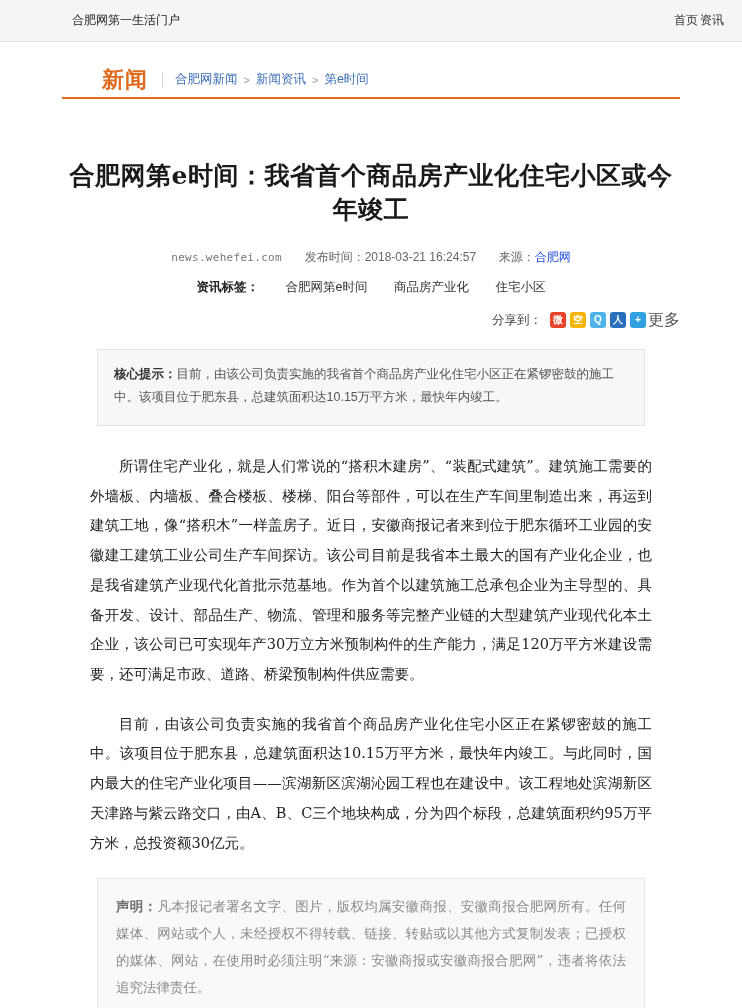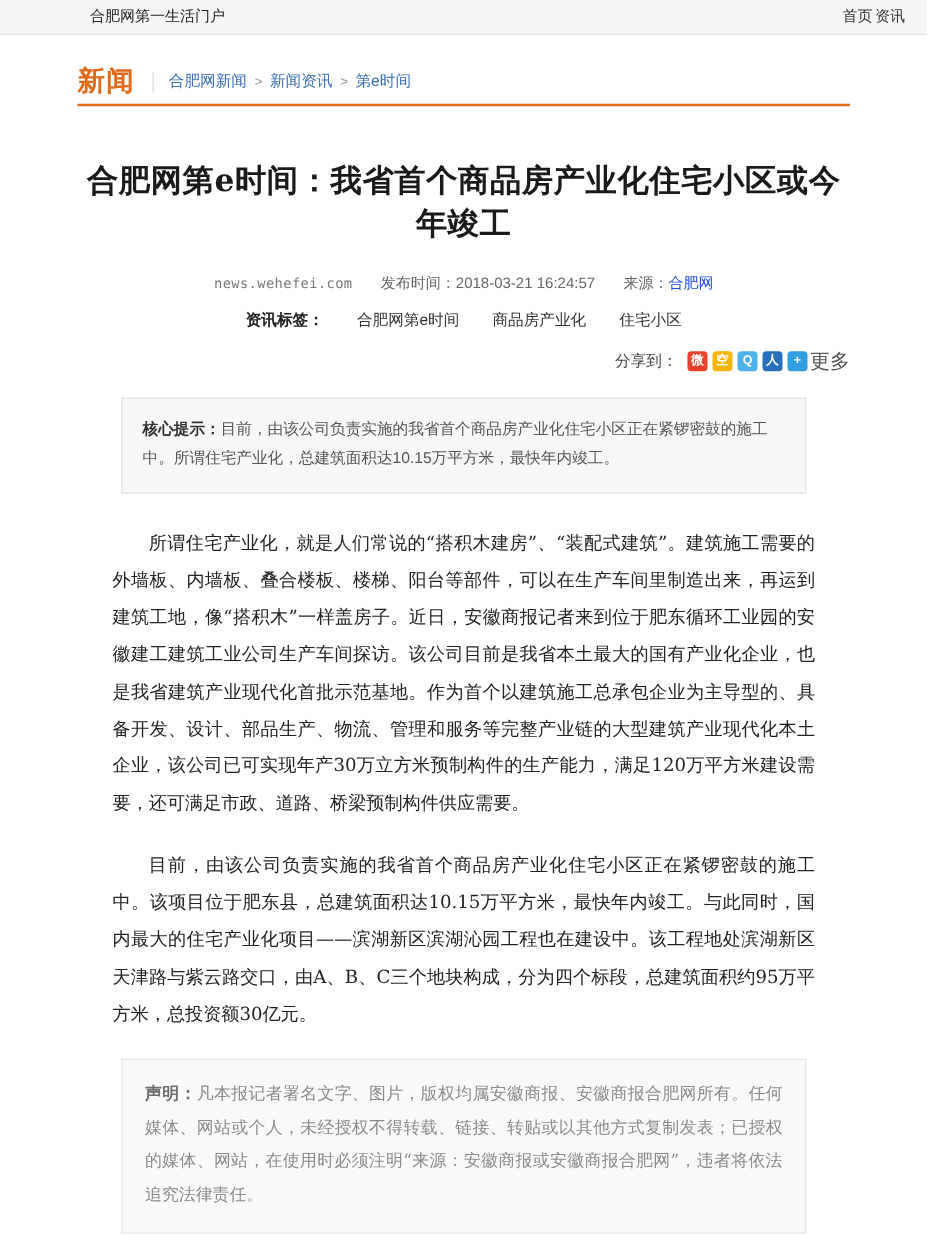--- a/index.html
+++ b/index.html
@@ -11,21 +11,21 @@
   }
   body {
     width: 742px;
     height: 1008px;
     overflow: hidden;
     position: relative;
   }
 
   
   .topbar {
-    height: 28px;
+    height: 42px;
     background: #f5f5f5;
     border-bottom: 1px solid #e3e3e3;
     display: flex;
     align-items: center;
     justify-content: space-between;
     padding: 0 18px 0 72px;
     font-size: 12px;
     color: #333;
   }
   .topbar .left { font-size: 12px; color: #222; }
@@ -50,20 +50,21 @@
     padding-bottom: 7px;
     border-bottom: 2px solid #e06a1c;
   }
   .sectionhead .title {
     font-family: "DejaVu Serif", "Liberation Serif", serif;
     font-size: 22px;
     font-weight: bold;
     color: #e06a1c;
     line-height: 1;
     letter-spacing: 1px;
+    margin-left: 40px;
   }
   .sectionhead .divider {
     width: 1px;
     height: 16px;
     background: #d8d8d8;
     margin: 0 12px 2px 14px;
   }
   .crumbs {
     display: flex;
     align-items: center;
@@ -75,21 +76,21 @@
   .crumbs .sep { color: #999; margin: 0 6px; font-size: 11px; }
   .crumbs .current { color: #3b6fb6; }
 
   
   h1.article-title {
     font-family: "DejaVu Serif", "Liberation Serif", serif;
     font-size: 25px;
     font-weight: bold;
     color: #1a1a1a;
     text-align: center;
-    margin: 43px 0 0 0;
+    margin: 60px 0 0 0;
     line-height: 1.35;
     letter-spacing: 0.5px;
   }
 
   
   .meta {
     text-align: center;
     font-size: 12px;
     color: #666;
     margin-top: 22px;
@@ -231,21 +232,21 @@
       <span class="sicon i-sina">微</span>
       <span class="sicon i-qzone">空</span>
       <span class="sicon i-qq">Q</span>
       <span class="sicon i-renren">人</span>
       <span class="sicon i-more">+</span>
     </span>
     <span class="more">更多</span>
   </div>
 
   <div class="tipbox">
-    <b>核心提示：</b><span>目前，由该公司负责实施的我省首个商品房产业化住宅小区正在紧锣密鼓的施工中。所谓住宅产业化，总建筑面积达10.15万平方米，最快年内竣工。</span>
+    <b>核心提示：</b><span>目前，由该公司负责实施的我省首个商品房产业化住宅小区正在紧锣密鼓的施工中。该项目位于肥东县，总建筑面积达10.15万平方米，最快年内竣工。</span>
   </div>
 
   <div class="body">
     <p>所谓住宅产业化，就是人们常说的“搭积木建房”、“装配式建筑”。建筑施工需要的外墙板、内墙板、叠合楼板、楼梯、阳台等部件，可以在生产车间里制造出来，再运到建筑工地，像“搭积木”一样盖房子。近日，安徽商报记者来到位于肥东循环工业园的安徽建工建筑工业公司生产车间探访。该公司目前是我省本土最大的国有产业化企业，也是我省建筑产业现代化首批示范基地。作为首个以建筑施工总承包企业为主导型的、具备开发、设计、部品生产、物流、管理和服务等完整产业链的大型建筑产业现代化本土企业，该公司已可实现年产30万立方米预制构件的生产能力，满足120万平方米建设需要，还可满足市政、道路、桥梁预制构件供应需要。</p>
     <p>目前，由该公司负责实施的我省首个商品房产业化住宅小区正在紧锣密鼓的施工中。该项目位于肥东县，总建筑面积达10.15万平方米，最快年内竣工。与此同时，国内最大的住宅产业化项目——滨湖新区滨湖沁园工程也在建设中。该工程地处滨湖新区天津路与紫云路交口，由A、B、C三个地块构成，分为四个标段，总建筑面积约95万平方米，总投资额30亿元。</p>
   </div>
 
   <div class="stmtbox">
     <b>声明：</b><span>凡本报记者署名文字、图片，版权均属安徽商报、安徽商报合肥网所有。任何媒体、网站或个人，未经授权不得转载、链接、转贴或以其他方式复制发表；已授权的媒体、网站，在使用时必须注明“来源：安徽商报或安徽商报合肥网”，违者将依法追究法律责任。</span>
   </div>

